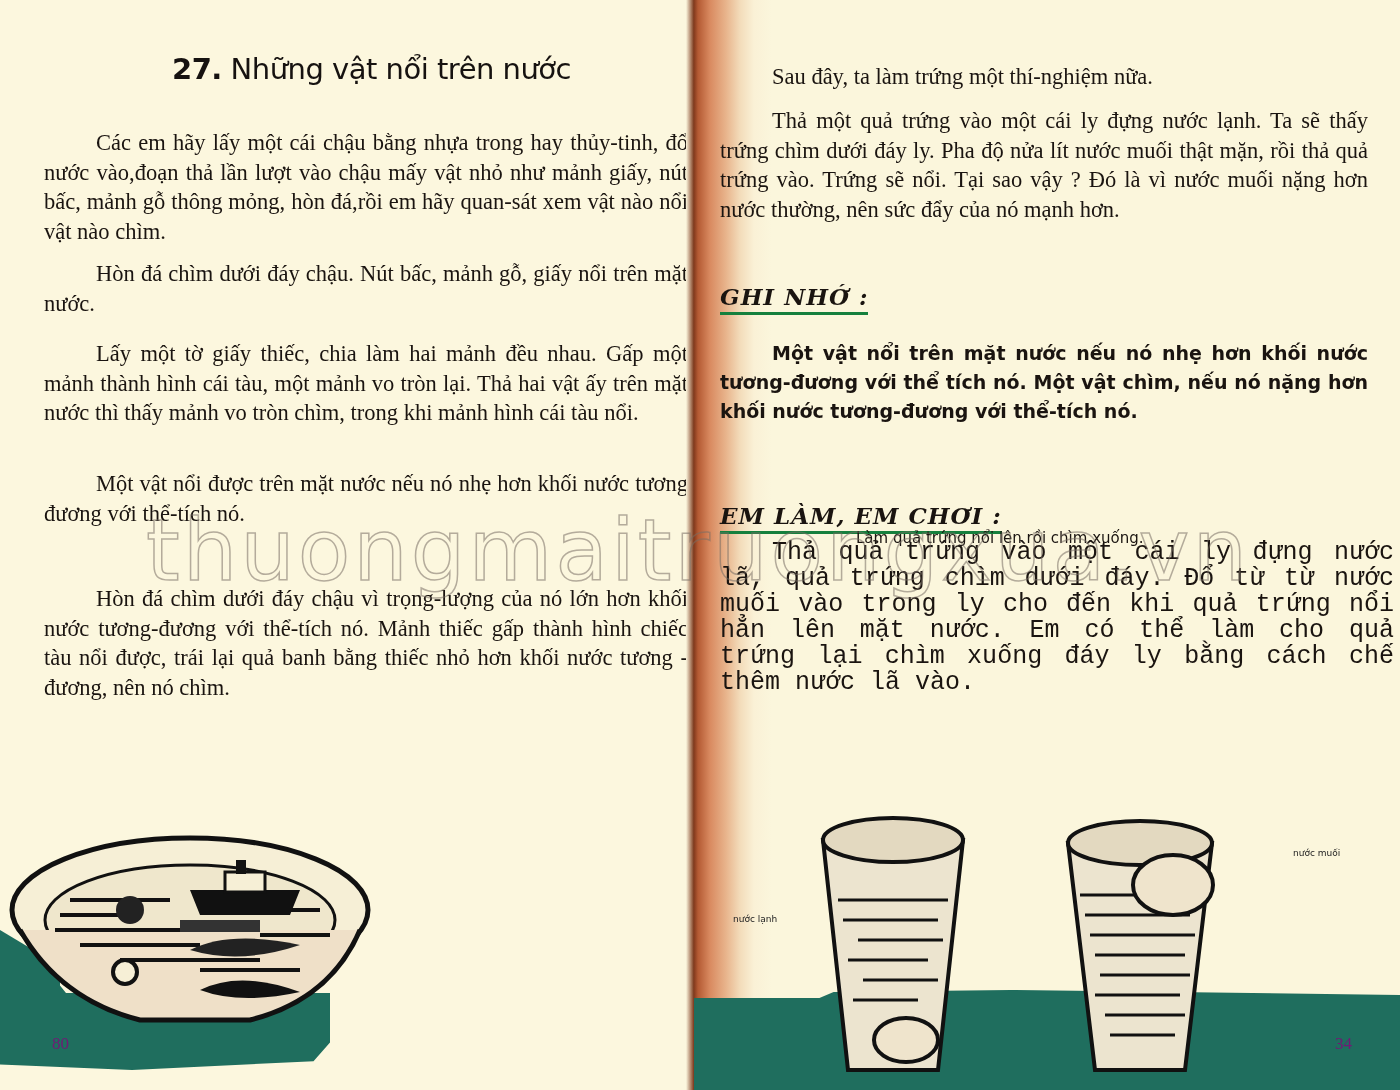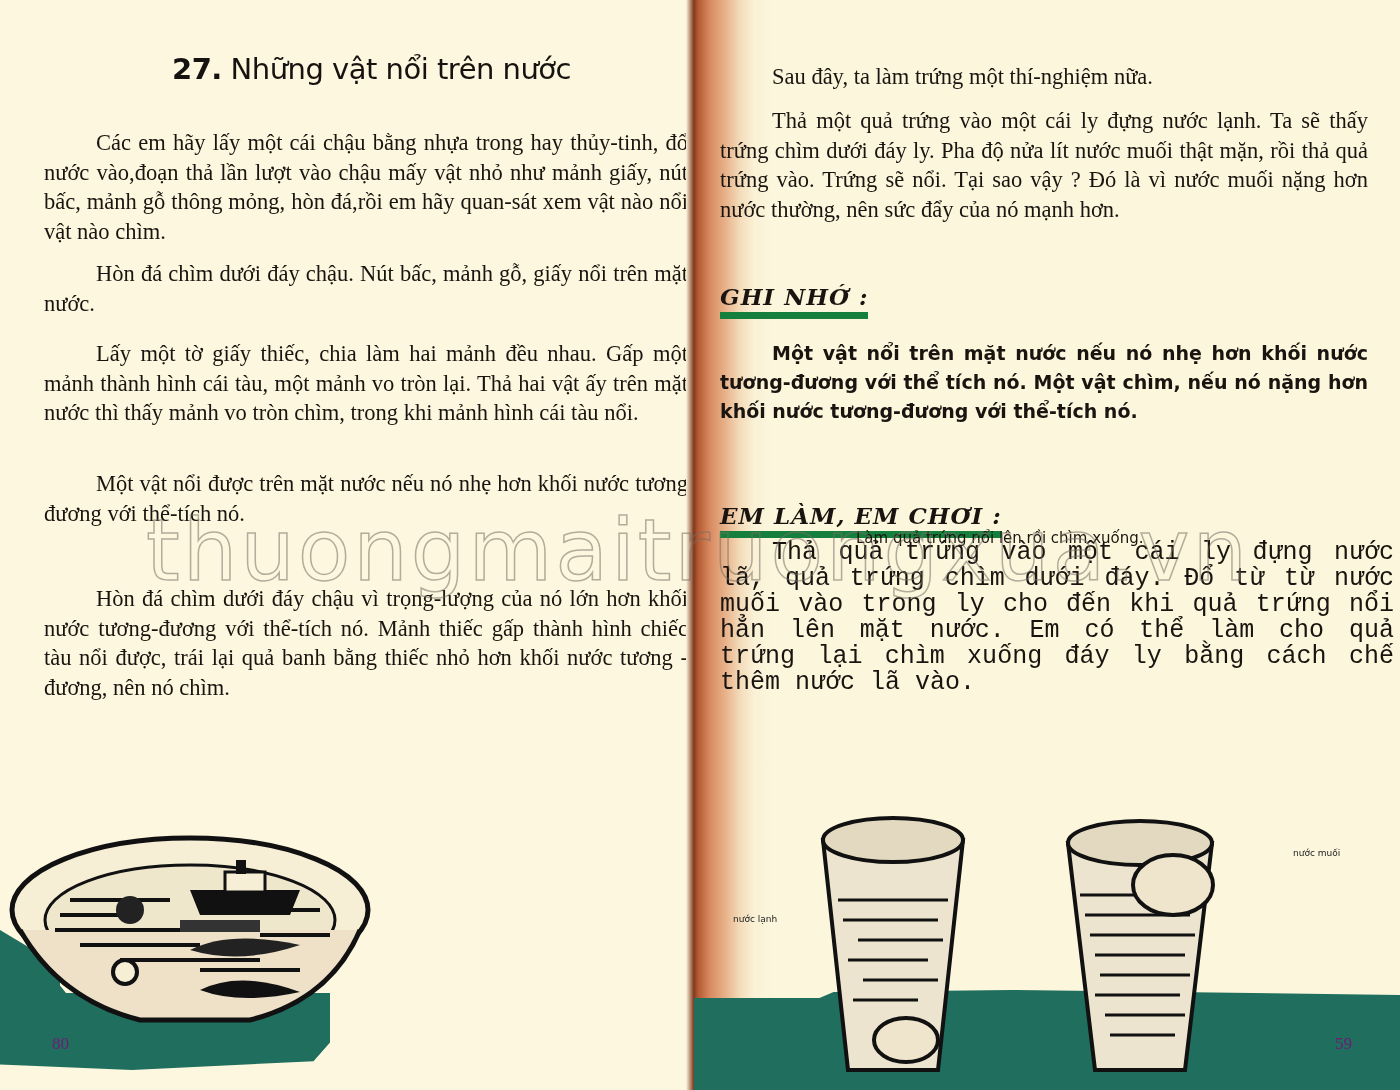--- a/index.html
+++ b/index.html
@@ -28,21 +28,21 @@
     .left-col { left: 44px; width: 644px; }
 
     .right-col { left: 720px; width: 648px; }
     .para.sans { font-family: "DejaVu Sans", sans-serif; font-size: 19px; line-height: 29px; font-weight: 600; }
     .para.small { font-size: 25px; line-height: 26px; font-family: Liberation Mono, monospace; }
 
     .section-head {
       position: absolute; left: 720px;
       font-family: "DejaVu Serif", serif; font-style: italic; font-size: 23px;
       letter-spacing: 1px; margin: 0; padding-bottom: 2px;
-      border-bottom: 7px solid #15803d;
+      border-bottom: 3px solid #15803d;
     }
     .subhead {
       position: absolute; left: 848px; top: 521px;
       font-family: "DejaVu Sans", sans-serif; font-weight: normal; font-size: 15px; margin: 8px;
     }
 
     .page-num { position: absolute; font-family: "Liberation Serif", serif; font-size: 17px; color: #701a75; }
 
     .teal { position: absolute; background: #1f6e5e; }
 
@@ -143,15 +143,15 @@
       <line x1="30" y1="180" x2="115" y2="180"></line>
     <line x1="40" y1="200" x2="120" y2="200"></line>
       <line x1="45" y1="220" x2="110" y2="220"></line>
   </g>
   <ellipse cx="108" cy="70" rx="40" ry="30" fill="#efe4cc" stroke="#111" stroke-width="4"></ellipse>
 </svg>
 
 <div class="caption" style="left:733px; top:914px;">nước lạnh</div>
 <div class="caption" style="left:1293px; top:848px;">nước muối</div>
 
-<div class="page-num" style="left:1335px; top:1034px;">59</div>
+<div class="page-num" style="left:1335px; top:1034px;">34</div>
 
 <div class="watermark">thuongmaitruongxua.vn</div>
 
 </body></html>

